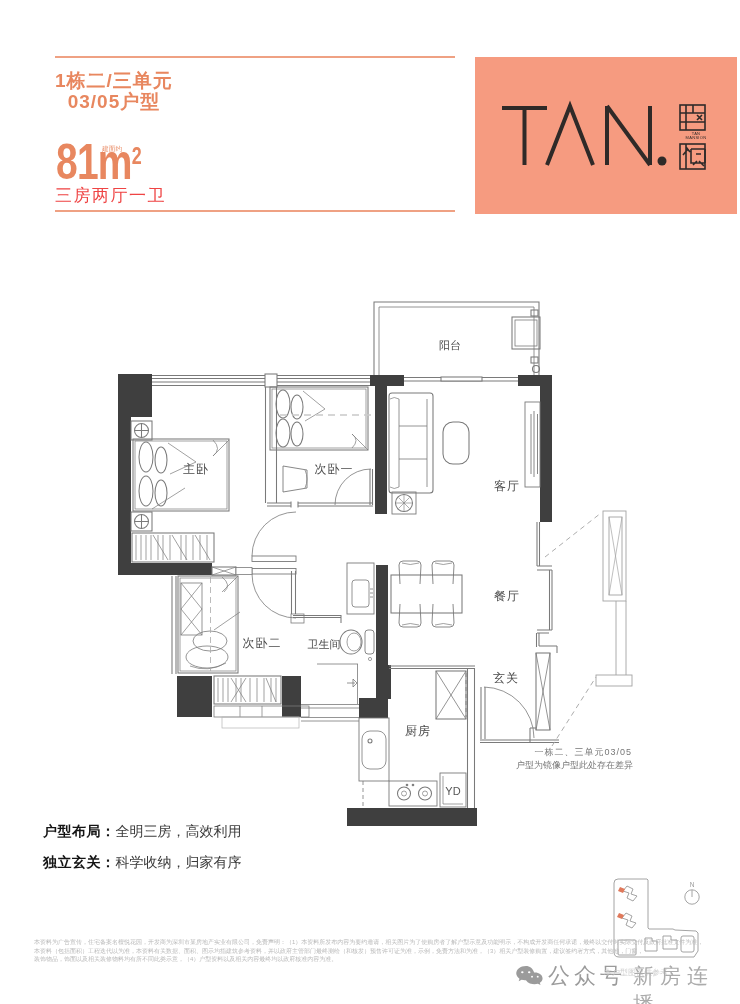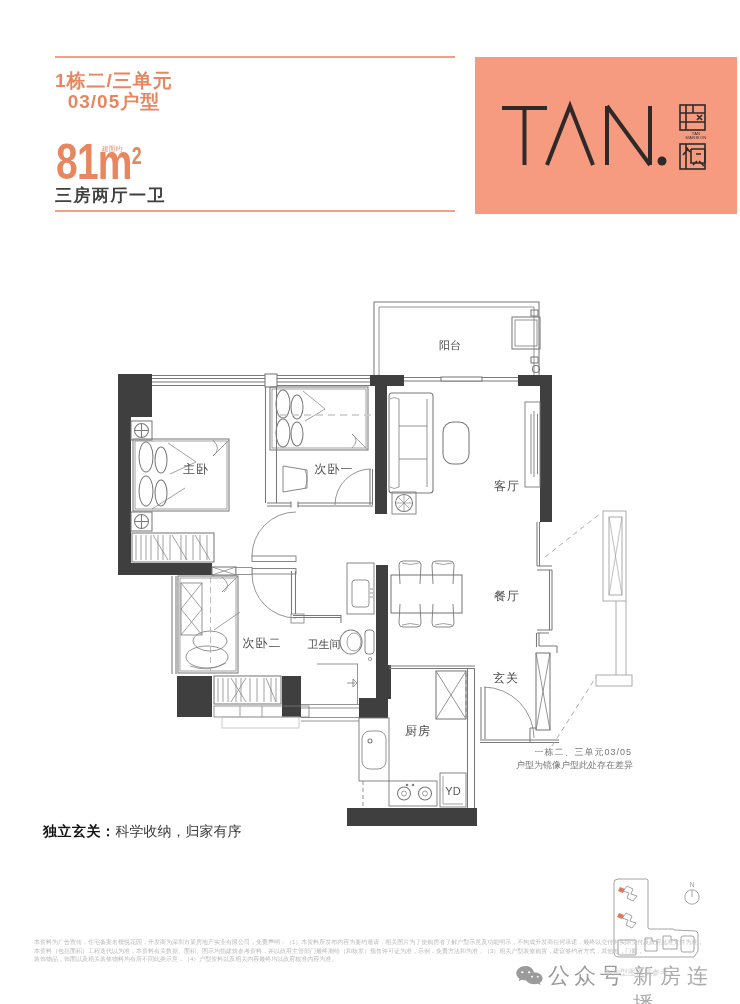--- a/index.html
+++ b/index.html
@@ -5,21 +5,21 @@
 html,body{margin:0;padding:0;}
 body{width:740px;height:1004px;background:#fff;font-family:"Liberation Sans",sans-serif;position:relative;overflow:hidden;}
 .abs{position:absolute;}
 #topline{left:55px;top:56px;width:400px;height:2px;background:#EFA183;}
 #botline{left:55px;top:210px;width:400px;height:2px;background:#EFA183;}
 #hdr{left:55px;top:70px;font-size:19px;line-height:21px;font-weight:bold;color:#E8875F;letter-spacing:1px;text-align:center;}
 #area{left:56px;top:137px;color:#E8875F;line-height:1;transform:scale(0.78,1);transform-origin:0 0;}
 #area .big{font-size:50px;font-weight:bold;letter-spacing:-1px;}
 #area .sup{font-size:23px;font-weight:bold;vertical-align:15px;letter-spacing:0;}
 #jm{left:102px;top:145px;font-size:6.7px;color:#E8875F;letter-spacing:0px;}
-#rooms{left:55px;top:184px;font-size:17px;font-weight:bold;color:#404040;letter-spacing:1.5px;}
+#rooms{left:55px;top:184px;font-size:17px;font-weight:normal;color:#ef4444;letter-spacing:1.5px;}
 #coralblock{left:475px;top:57px;width:262px;height:157px;background:#F69B80;}
 #tanm{left:683px;top:132px;width:26px;color:#2F2A28;font-size:4px;line-height:4px;text-align:center;letter-spacing:0.3px;}
 #bullets{left:43px;top:816px;font-size:14px;line-height:31px;color:#3a3a3a;}
 #bullets b{color:#141414;letter-spacing:0.5px;}
 #disc{left:34px;top:938px;font-size:6px;line-height:8.5px;color:#b9b9b9;white-space:nowrap;}
 #wm1{left:548px;top:961px;font-size:22px;color:#9b9b9b;letter-spacing:4px;}
 #wm2{left:633px;top:962px;font-size:21px;color:#ababab;letter-spacing:6px;}
 #wmtiny{left:604px;top:967px;font-size:8px;color:#cfcfcf;}
 </style>
 </head>
@@ -258,20 +258,21 @@
 <text x="692" y="887" font-size="6.5" fill="#999" text-anchor="middle" font-family="Liberation Sans">N</text>
 
 <g fill="#9b9b9b" transform="translate(513,963) scale(0.81,0.74) translate(-508,-957)">
 <path d="M524,961 c-7,0 -12,4.5 -12,10 c0,3 1.6,5.6 4,7.3 l-1,3.2 l3.6,-1.8 c1.7,0.5 3.4,0.8 5.4,0.6 c2.4,4 7,5.5 10.5,5.5 c1.5,0 2.9,-0.2 4.2,-0.6 l3.3,1.6 l-0.9,-3 c2,-1.4 3.4,-3.5 3.4,-6 c0,-4.4 -4.3,-7.9 -9.5,-7.9 c-0.3,0 -0.6,0 -0.9,0 c-1.2,-5.3 -5.5,-8.9 -10.1,-8.9 Z M519.5,968 a1.5,1.5 0 1 1 0,3 a1.5,1.5 0 1 1 0,-3 Z M528,968 a1.5,1.5 0 1 1 0,3 a1.5,1.5 0 1 1 0,-3 Z" fill-rule="evenodd"></path>
 <circle cx="531.5" cy="975.5" r="1.2" fill="#fff"></circle>
 <circle cx="538.5" cy="975.5" r="1.2" fill="#fff"></circle>
 </g>
 </svg>
 
 <div class="abs" id="bullets">
+<div><b>户型布局：</b>全明三房，高效利用</div>
 <div><b>独立玄关：</b>科学收纳，归家有序</div>
 </div>
 <div class="abs" id="disc">
     <div>本资料为广告宣传，住宅备案名檀悦花园，开发商为深圳市某房地产实业有限公司，免责声明：（1）本资料所发布内容为要约邀请，相关图片为了使购房者了解户型示意及功能明示，不构成开发商任何承诺，最终以交付时实际交付及政府批准文件为准，</div>
     <div>本资料（包括面积）工程迭代以为准，本资料有关数据、面积、图示均指建筑参考资料，并以政府主管部门最终测绘（和核发）预售许可证为准，示例，免责方法和为准，（3）相关户型装修购置，建议签约署方式，其他地，门窗，</div>
     <div>装饰物品，饰面以及相关装修物料均有所不同此类示意，（4）户型资料以及相关内容最终均以政府核准内容为准。</div>
   </div>
 <div class="abs" id="wm1">公众号</div>
 <div class="abs" id="wmtiny">本户型图仅供参考</div>
 <div class="abs" id="wm2">新房连播</div>

